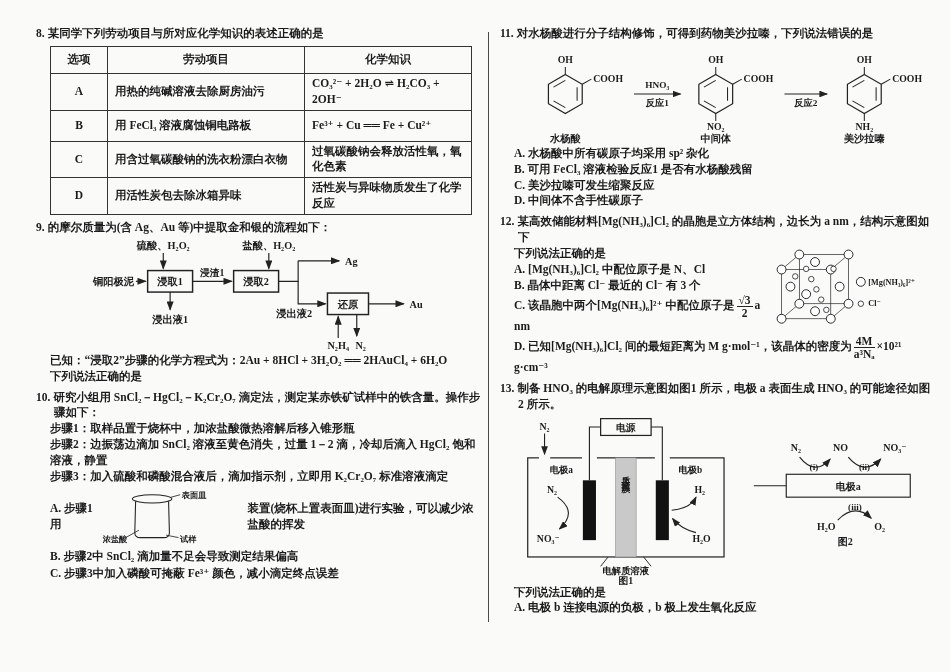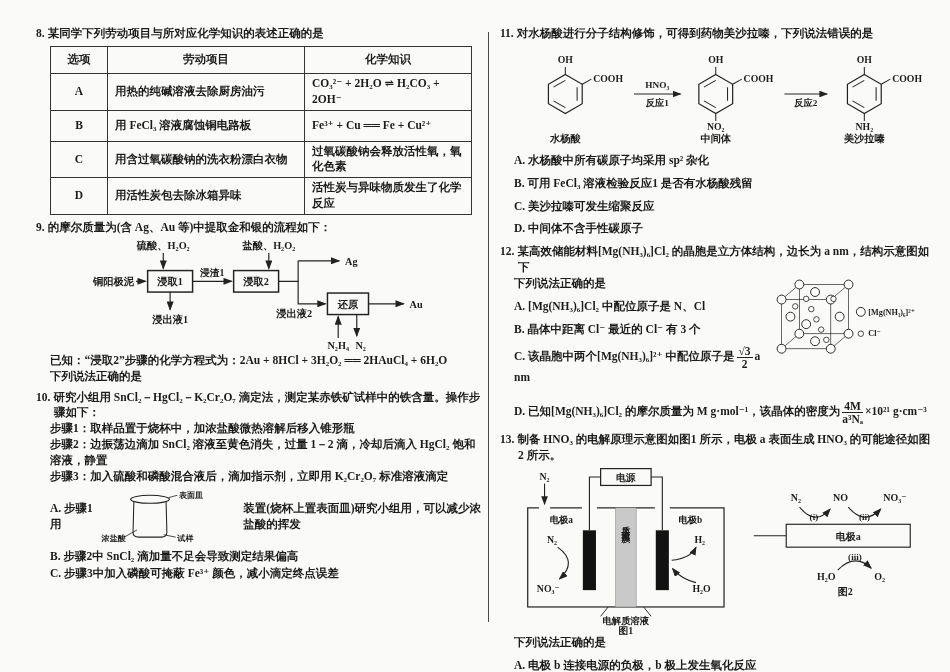--- a/index.html
+++ b/index.html
@@ -12,21 +12,21 @@
   .page{position:relative;width:950px;height:564px;}
   .divider{position:absolute;left:488px;top:32px;width:1px;height:590px;background:#4a4a4a;}
   .col{position:absolute;top:26px;}
   .col-left{left:36px;width:448px;}
   .col-right{left:500px;width:436px;}
   .q{margin-bottom:5px;}
   .qhead{margin-left:18px;text-indent:-18px;}
   .qnum{margin-right:3px;}
   .qbody{margin-left:14px;}
   .opt{margin:1px 0;}
-  .opt.roomy{margin:7px 0;}
+  .opt.roomy{margin:0 0;}
   table.q8{border-collapse:collapse;margin:4px 0 4px 14px;border-radius:10px;}
   table.q8 th,table.q8 td{border:1px solid #333;padding:2px 7px;font-weight:bold;}
   table.q8 th{text-align:center;height:22px;}
   table.q8 td{height:26px;}
   table.q8 td.c{text-align:center;width:42px;}
   table.q8 td.item{width:182px;}
   table.q8 td.know{width:152px;}
   .frac{display:inline-flex;flex-direction:column;vertical-align:middle;text-align:center;line-height:1.05;margin:0 2px;}
   .frac .fnum{border-bottom:1.2px solid #222;padding:0 2px;}
   .figrow{display:flex;align-items:flex-start;gap:8px;margin-left:6px;}
@@ -131,21 +131,21 @@
           <svg width="168" height="62" viewBox="0 0 170 64">
             <ellipse cx="62" cy="10" rx="24" ry="5" fill="none" stroke="#222" stroke-width="1.3"></ellipse>
             <path d="M42,13 L41,51 Q41,57 48,57 L76,57 Q83,57 83,51 L82,13" fill="none" stroke="#222" stroke-width="1.3"></path>
             <line x1="85" y1="8" x2="96" y2="5" stroke="#222" stroke-width="1"></line>
             <text x="98" y="9" font-size="10" text-anchor="start">表面皿</text>
             <line x1="30" y1="57" x2="46" y2="48" stroke="#222" stroke-width="1"></line>
             <text x="2" y="62" font-size="10" text-anchor="start">浓盐酸</text>
             <line x1="94" y1="57" x2="79" y2="54" stroke="#222" stroke-width="1"></line>
             <text x="96" y="62" font-size="10" text-anchor="start">试样</text>
           </svg>
-          <span>装置(烧杯上置表面皿)研究小组用，可以减少浓盐酸的挥发</span>
+          <span>装置(烧杯上置表面皿)进行实验，可以减少浓盐酸的挥发</span>
         </div>
         <div class="opt">B. 步骤2中 SnCl₂ 滴加量不足会导致测定结果偏高</div>
         <div class="opt">C. 步骤3中加入磷酸可掩蔽 Fe³⁺ 颜色，减小滴定终点误差</div>
 
       </div>
     </div>
   </div>
 
   <div class="col col-right">
 
@@ -269,21 +269,21 @@
               <circle cx="130" cy="52" r="6.5" fill="#fff" stroke="#222" stroke-width="1.4"></circle>
               <text x="141" y="56" font-size="12" text-anchor="start">[Mg(NH₃)₆]²⁺</text>
               <circle cx="130" cy="84" r="4" fill="#fff" stroke="#222" stroke-width="1.2"></circle>
               <text x="141" y="88" font-size="12" text-anchor="start">Cl⁻</text>
             </g>
           </svg>
         </div>
       </div>
       <div class="qbody">
         <div class="opt roomy">
-          <span>D. 已知[Mg(NH₃)₆]Cl₂ 的摩尔质量为 M g·mol⁻¹，该晶体的密度为</span><span class="frac">
+          <span>D. 已知[Mg(NH₃)₆]Cl₂ 间的最短距离为 M g·mol⁻¹，该晶体的密度为</span><span class="frac">
               <span class="fnum">4M</span>
               <span class="fden">a³Nₐ</span>
             </span><span>×10²¹ g·cm⁻³</span>
         </div>
       </div>
     </div>
 
     <div class="q">
       <div class="qhead"><span class="qnum">13.</span><span>制备 HNO₃ 的电解原理示意图如图1 所示，电极 a 表面生成 HNO₃ 的可能途径如图2 所示。</span></div>
       <div class="figrow">

